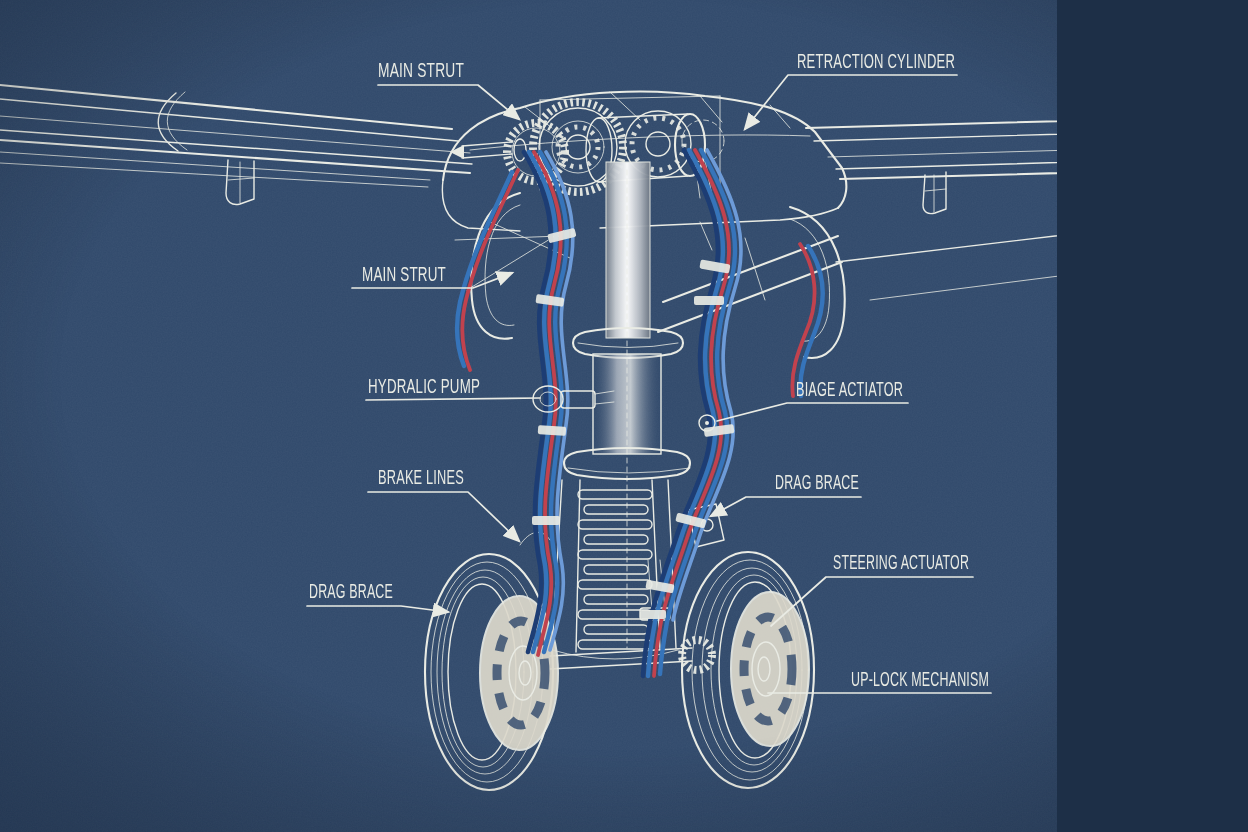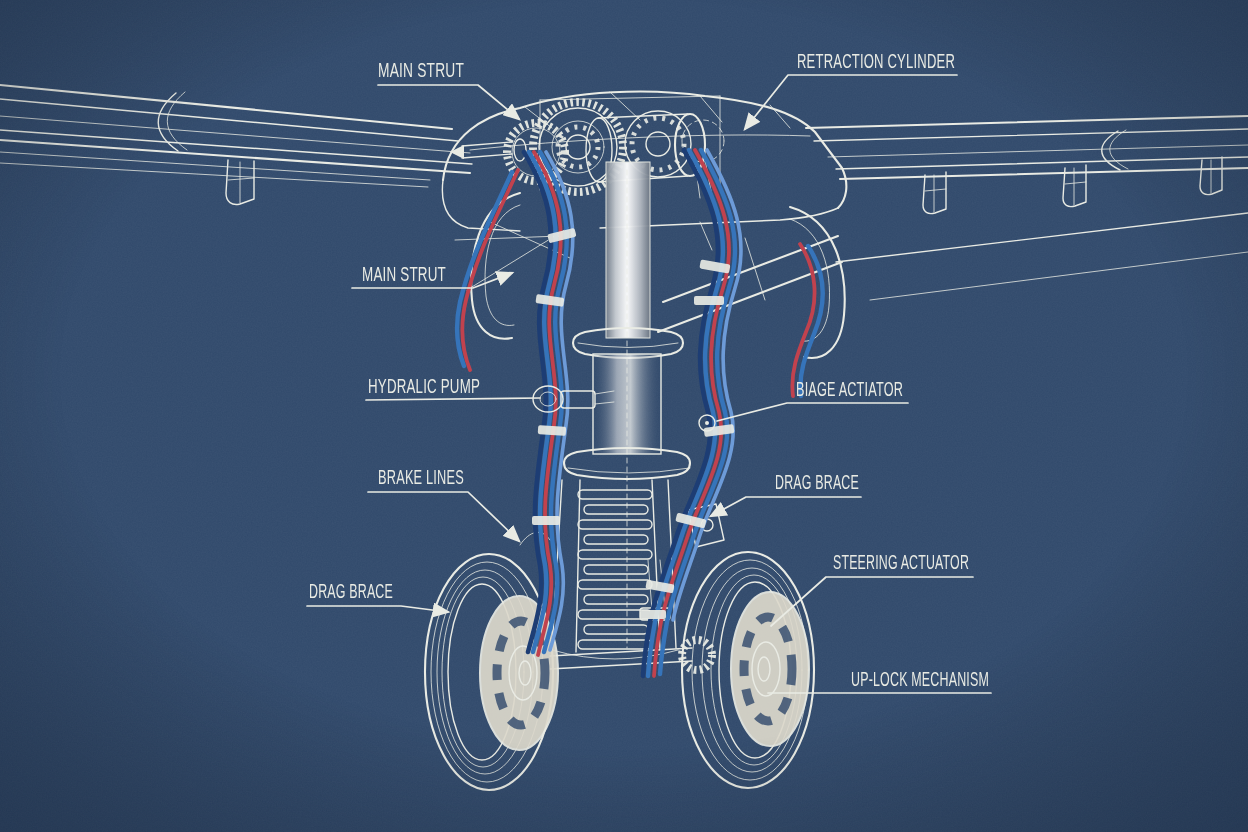--- a/index.html
+++ b/index.html
@@ -2,21 +2,21 @@
 <html style="--background: #30496b; --ink: #e9ebe4; --hydraulic-red: #c1424e; --hydraulic-blue: #3674ba; --hydraulic-blue-light: #6d9bd8; --hydraulic-blue-dark: #1d3d74; --metal-light: #f4f4ef; --metal-dark: #8f98a3; --rim-fill: #ddd9cc;"><head>
 <meta charset="utf-8">
 <style>
   :root{
     --background:#30496b; --ink:#e9ebe4;
     --hydraulic-red:#c1424e; --hydraulic-blue:#3674ba;
     --hydraulic-blue-light:#6d9bd8; --hydraulic-blue-dark:#1d3d74;
     --metal-light:#f4f4ef; --metal-dark:#8f98a3; --rim-fill:#ddd9cc;
   }
   html,body{margin:0;padding:0;background:#1d2f47;}
-  .stage{position:relative;width:1248px;height:832px;overflow:hidden;
+  .stage{position:relative;width:1057px;height:832px;overflow:hidden;
          background:var(--background);}
   svg{position:absolute;left:0;top:0;}
   .ln{stroke:var(--ink);fill:none;stroke-width:1.4;stroke-linecap:round;stroke-linejoin:round;}
   .ln2{stroke-width:2.1;}
   .lnThin{stroke-width:1;opacity:.8;}
   .dash{stroke-dasharray:5 4;}
   .teeth{stroke:var(--ink);fill:none;stroke-width:8;stroke-dasharray:2.6 3.4;opacity:.95;}
   .bolts{stroke:var(--ink);fill:none;stroke-width:5;stroke-dasharray:3 6;opacity:.9;}
   .tube{fill:none;stroke-linecap:round;}
   .tube-b{stroke:var(--hydraulic-blue);stroke-width:4.4;}

